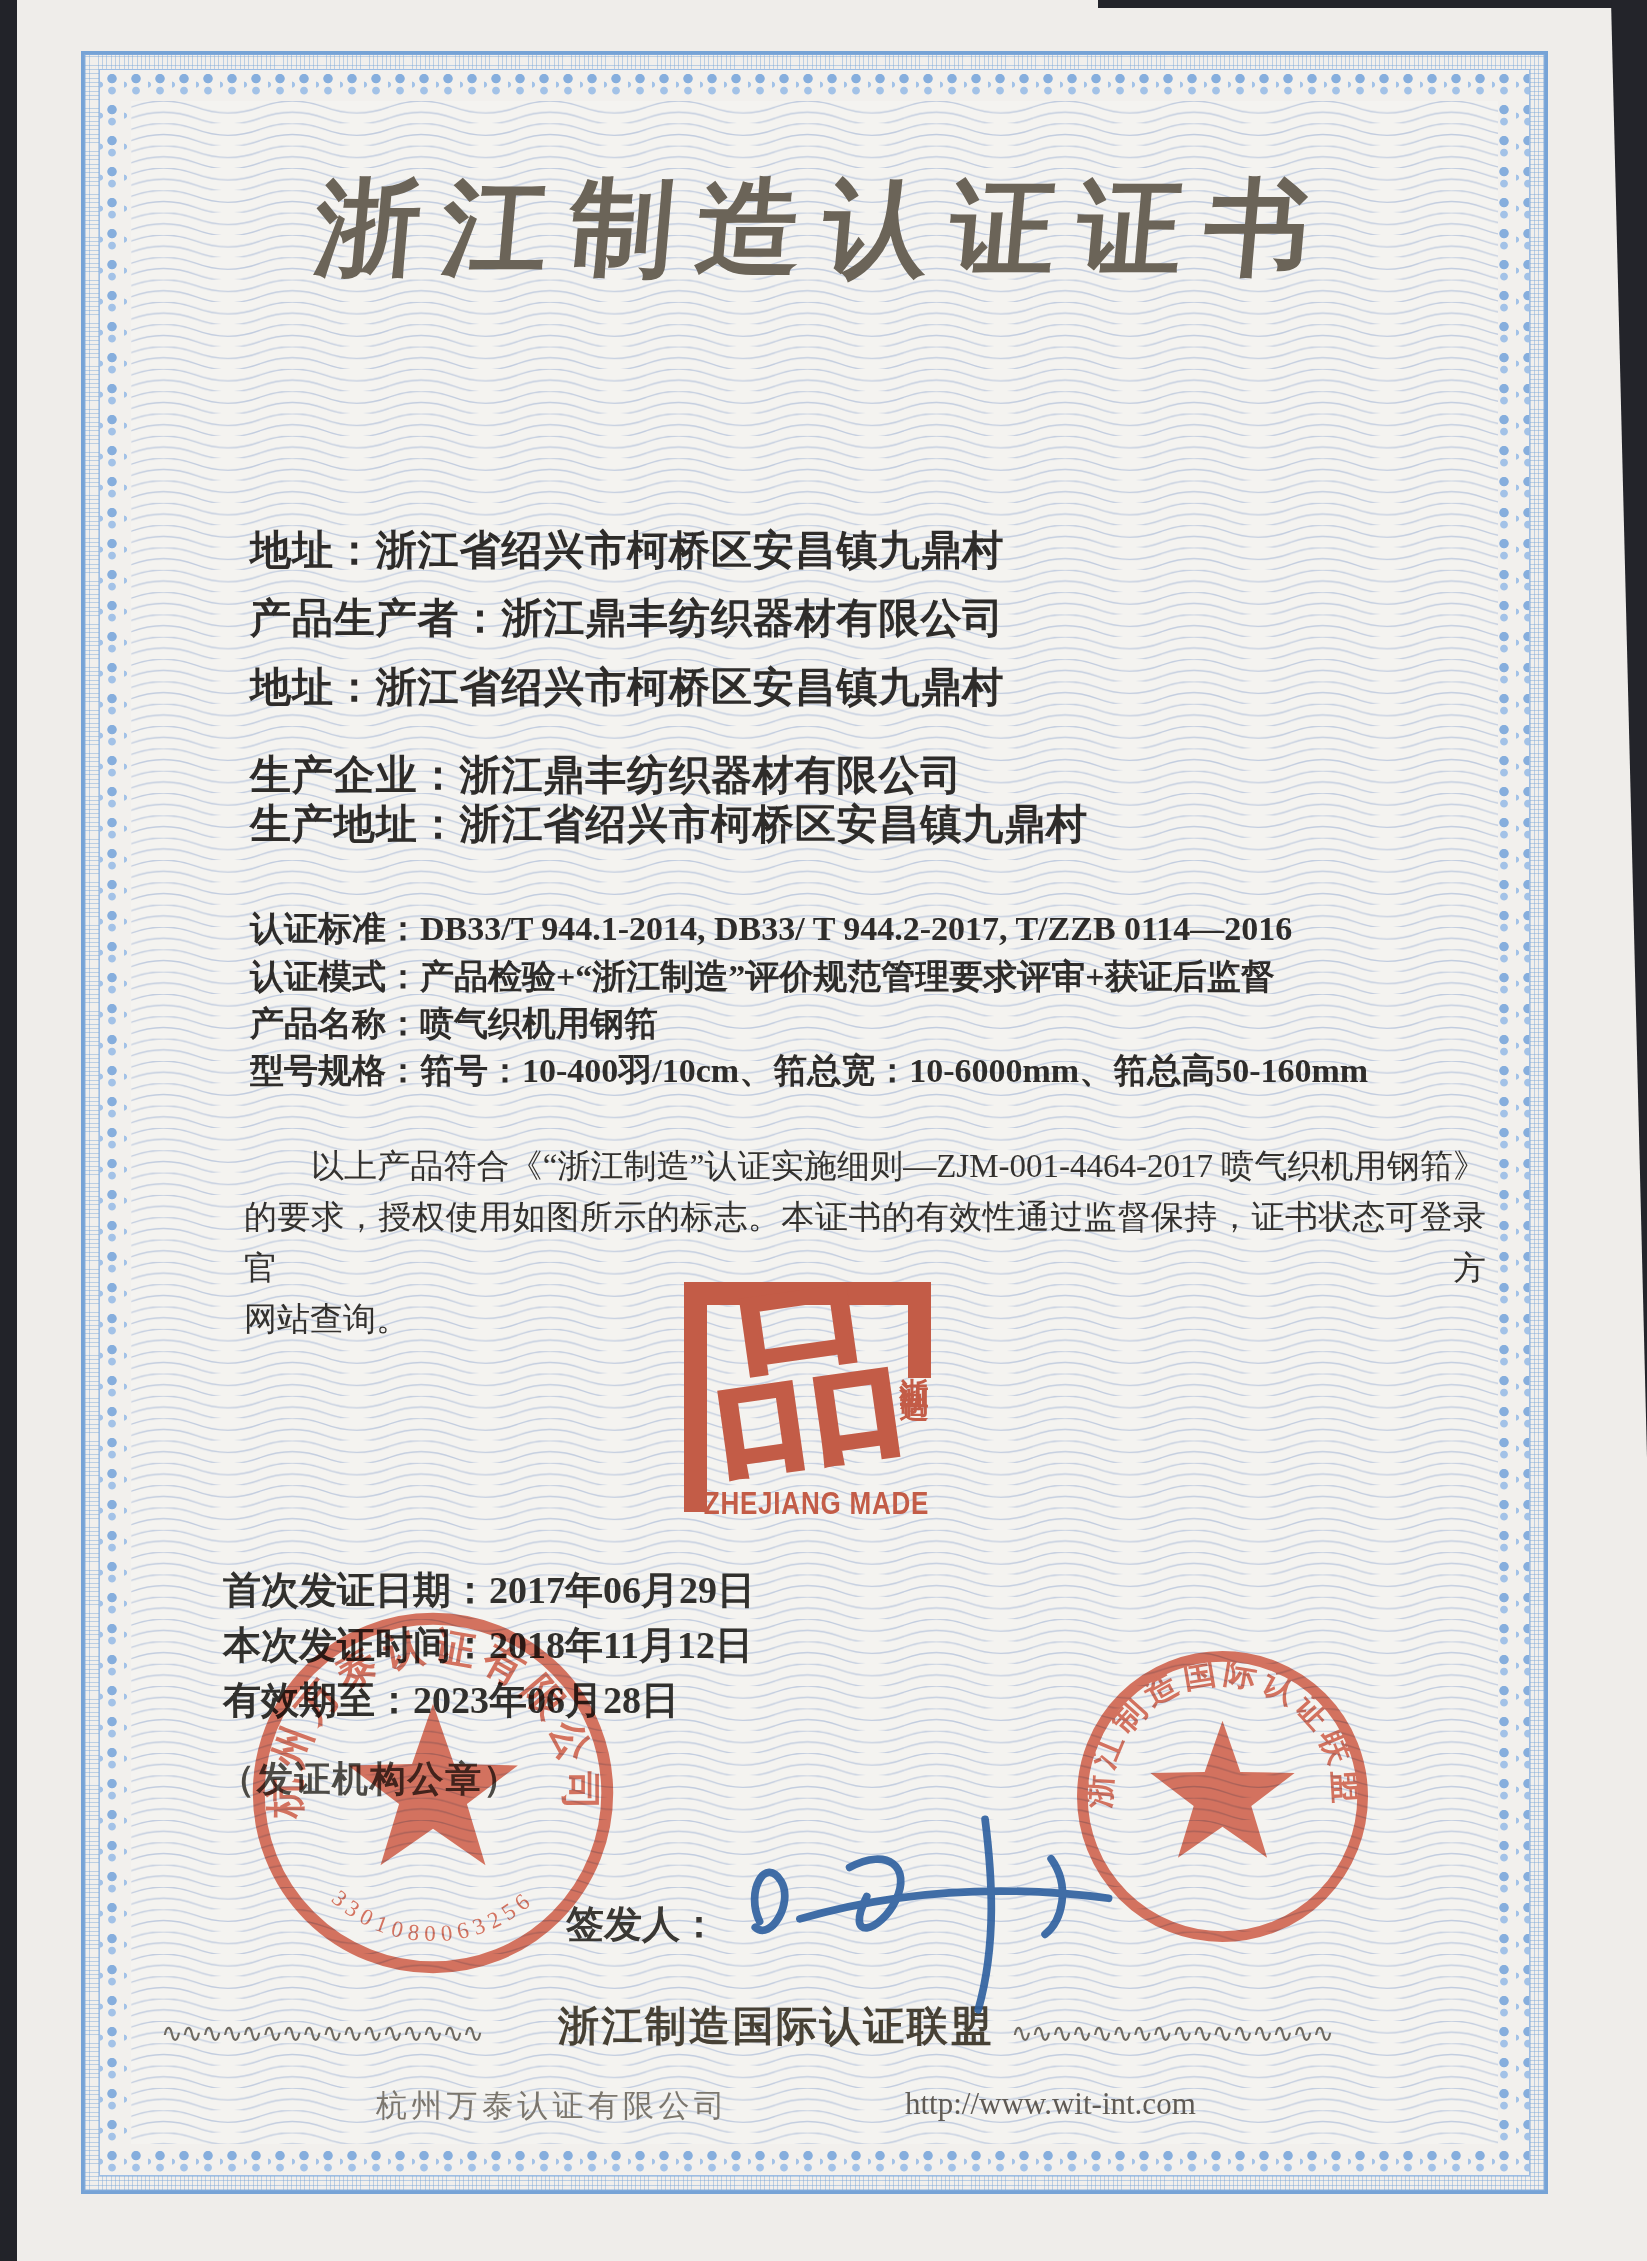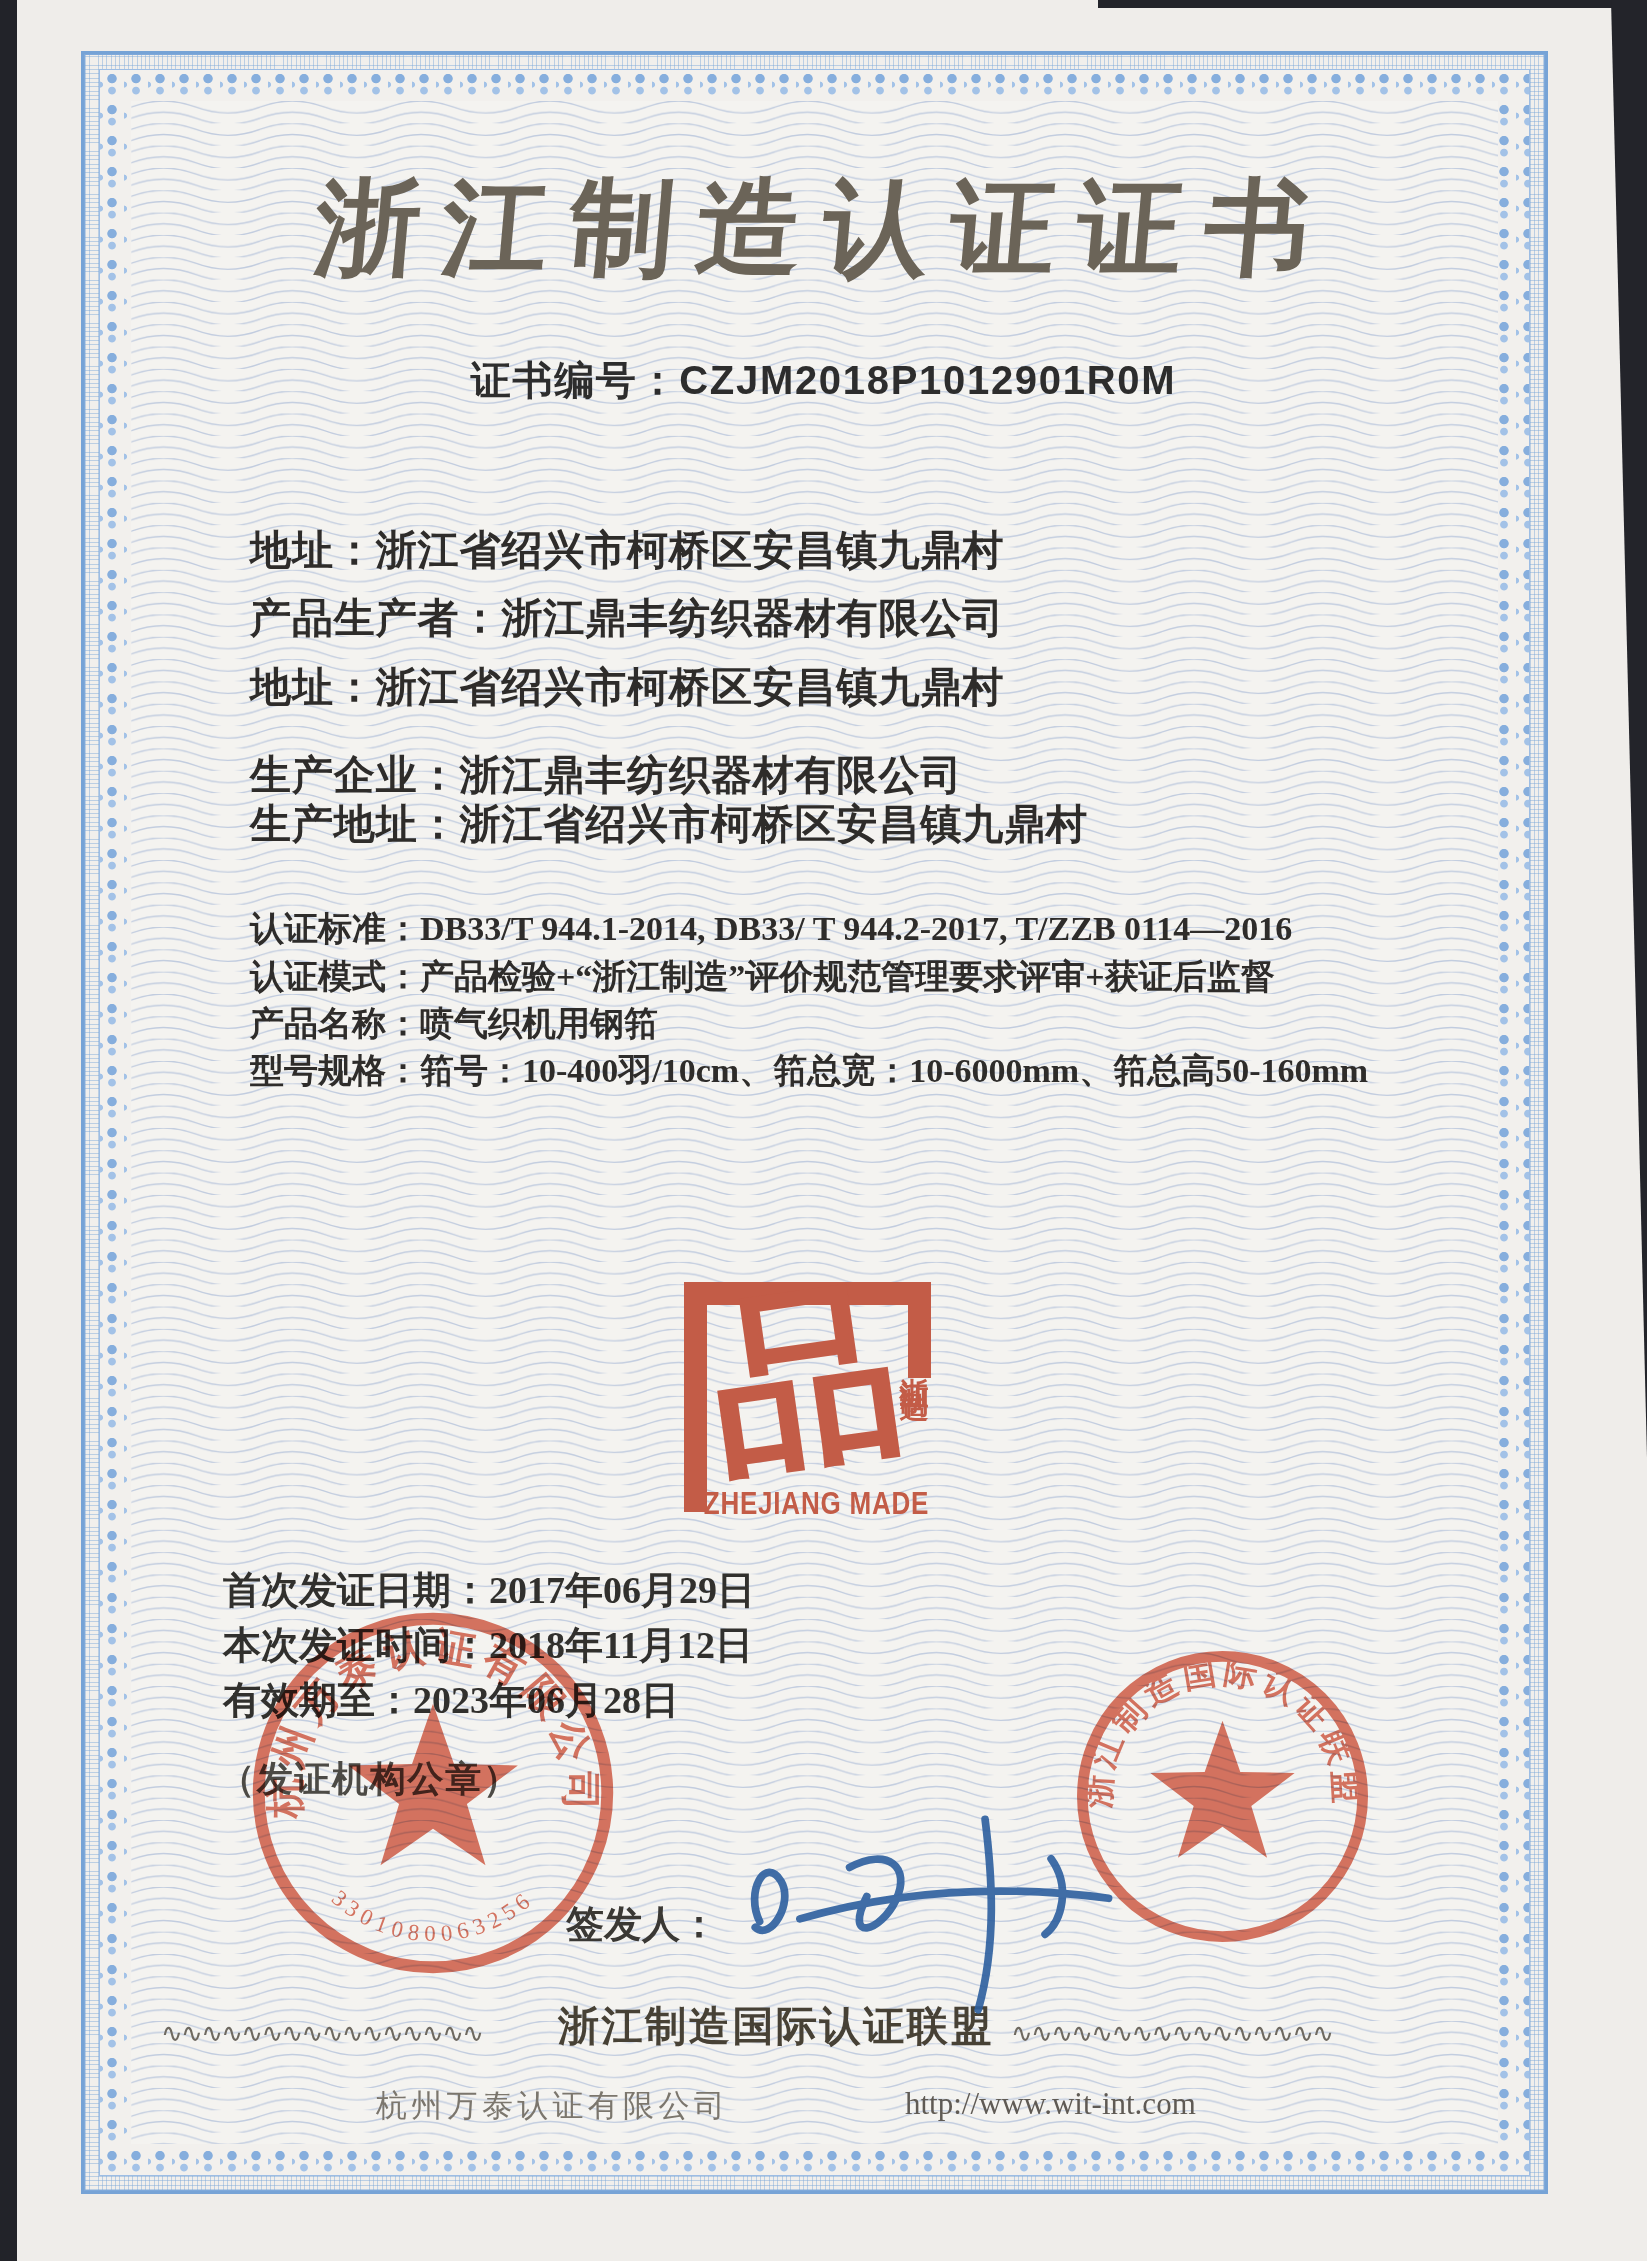--- a/index.html
+++ b/index.html
@@ -97,33 +97,37 @@
             <rect width="100%" height="100%" fill="url(#wv)"></rect>
           </svg>
         </div>
       </div>
     </div>
   </div>
 
   <div class="content">
 
     <div class="abs title">浙江制造认证证书</div>
-    <div class="abs certno">证书编号：CZJM2018P1012901R0M</div>
 
     <div class="abs info-line" style="top:523px">地址：浙江省绍兴市柯桥区安昌镇九鼎村</div>
     <div class="abs info-line" style="top:591px">产品生产者：浙江鼎丰纺织器材有限公司</div>
     <div class="abs info-line" style="top:660px">地址：浙江省绍兴市柯桥区安昌镇九鼎村</div>
     <div class="abs info-line" style="top:748px">生产企业：浙江鼎丰纺织器材有限公司</div>
     <div class="abs info-line" style="top:797px">生产地址：浙江省绍兴市柯桥区安昌镇九鼎村</div>
 
     <div class="abs spec-line" style="top:906px">认证标准：DB33/T 944.1-2014, DB33/ T 944.2-2017, T/ZZB 0114—2016</div>
     <div class="abs spec-line" style="top:954px">认证模式：产品检验+“浙江制造”评价规范管理要求评审+获证后监督</div>
     <div class="abs spec-line" style="top:1001px">产品名称：喷气织机用钢筘</div>
     <div class="abs spec-line" style="top:1048px">型号规格：筘号：10-400羽/10cm、筘总宽：10-6000mm、筘总高50-160mm</div>
 
+    <div class="abs stmt">
+      <div class="ln first">以上产品符合《“浙江制造”认证实施细则—ZJM-001-4464-2017 喷气织机用钢筘》</div>
+      <div class="ln">的要求，授权使用如图所示的标志。本证书的有效性通过监督保持，证书状态可登录官方</div>
+      <div class="ln last">网站查询。</div>
+    </div>
 
     <div class="abs mark">
       <div class="bar bar-top"></div>
       <div class="bar bar-left"></div>
       <div class="bar bar-right"></div>
       <div class="mark-glyph">品</div>
       <div class="mark-side">浙江制造</div>
       <div class="mark-caption">ZHEJIANG MADE</div>
     </div>
 

